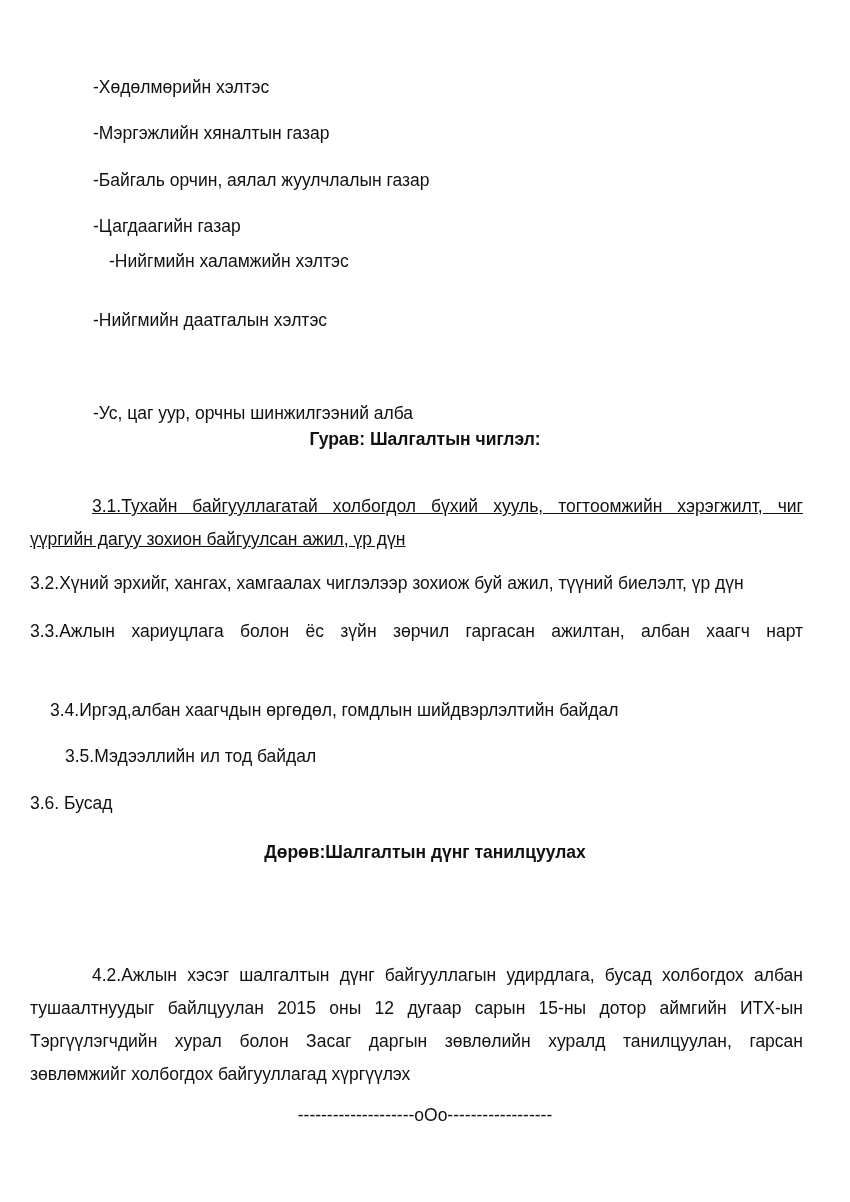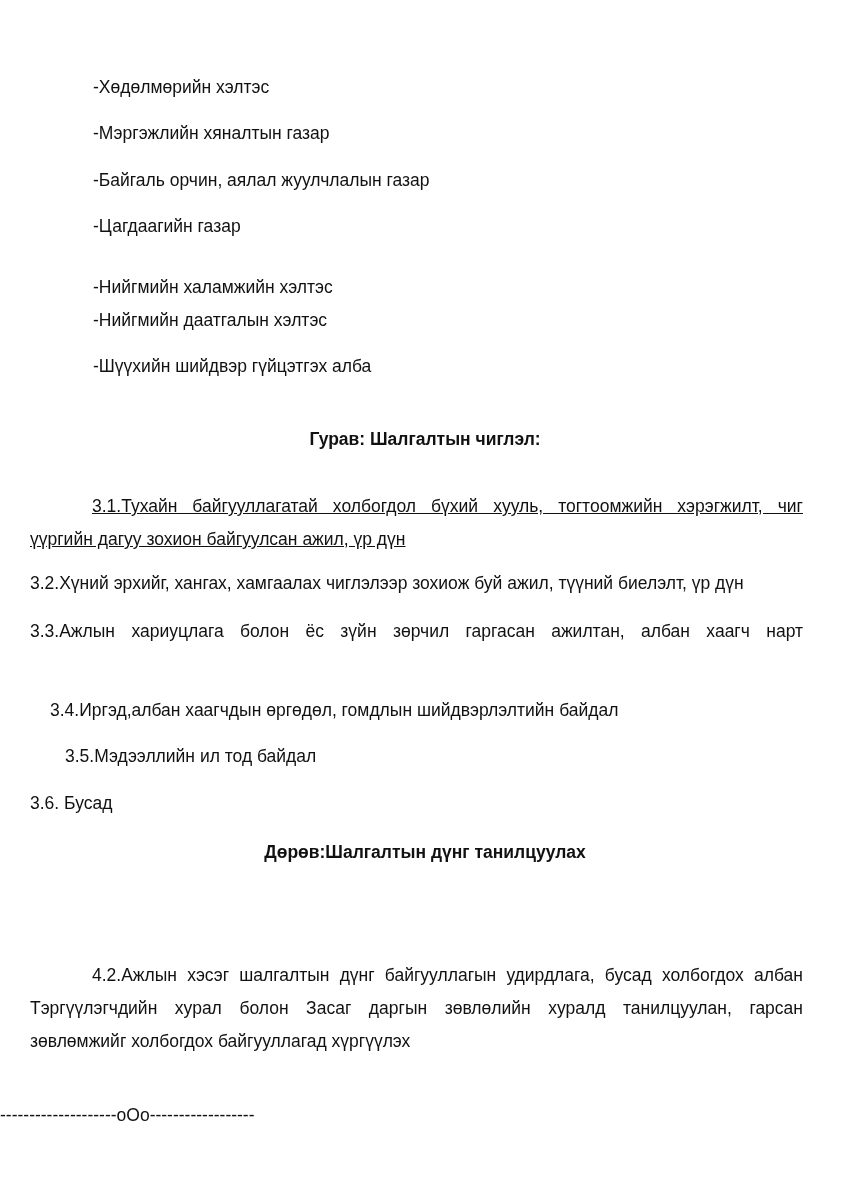--- a/index.html
+++ b/index.html
@@ -41,36 +41,36 @@
     .jline {
       display: block;
       white-space: nowrap;
       text-align: justify;
       text-align-last: justify;
       height: 22px;
     }
     .jline.last { text-align-last: left; }
     .indent { padding-left: 62px; }
     .sep {
-      left: 0; width: 850px; 
+      left: 0; width: 850px; text-align: center;
       letter-spacing: 0px;
     }
   </style>
 </head>
 <body>
 
 <div class="page">
 
   <div class="line item" style="top:76px;">-Хөдөлмөрийн хэлтэс</div>
   <div class="line item" style="top:169px;">-Байгаль орчин, аялал жуулчлалын газар</div>
   <div class="line item" style="top:122px;">-Мэргэжлийн хяналтын газар</div>
   <div class="line item" style="top:215px;">-Цагдаагийн газар</div>
-  <div class="line item" style="top:276px;">-Нийгмийн халамжийн хэлтэс</div>
+  <div class="line item" style="top:250px;margin-left:16px;">-Нийгмийн халамжийн хэлтэс</div>
   <div class="line item" style="top:309px;">-Нийгмийн даатгалын хэлтэс</div>
-  <div class="line item" style="top:355px;">-Шүүхийн шийдвэр гүйцэтгэх алба</div>
+  <div class="line item" style="top:402px;">-Ус, цаг уур, орчны шинжилгээний алба</div>
 
   <div class="line heading" style="top:428px;">Гурав: Шалгалтын  чиглэл:</div>
 
   <div class="justify-block" style="top:495px;text-decoration:underline;">
     <span class="jline indent">3.1.Тухайн  байгууллагатай холбогдол бүхий  хууль, тогтоомжийн  хэрэгжилт, чиг</span>
     <span class="jline last" style="margin-top:11px;">үүргийн   дагуу зохион байгуулсан ажил, үр дүн</span>
   </div>
 
   <div class="line" style="top:572px; left:30px;">3.2.Хүний эрхийг,  хангах,  хамгаалах чиглэлээр зохиож буй ажил, түүний биелэлт, үр дүн</div>
 
@@ -82,19 +82,20 @@
 
   <div class="line" style="top:745px; left:65px;">3.5.Мэдээллийн ил тод байдал</div>
 
   <div class="line" style="top:792px; left:30px;">3.6. Бусад</div>
 
   <div class="line heading" style="top:841px;">Дөрөв:Шалгалтын дүнг танилцуулах</div>
 
 
   <div class="justify-block" style="top:964px;">
     <span class="jline indent">4.2.Ажлын хэсэг шалгалтын дүнг байгууллагын удирдлага, бусад холбогдох албан</span>
+    <span class="jline" style="margin-top:11px;">тушаалтнуудыг  байлцуулан   2015  оны  12  дугаар  сарын  15-ны  дотор  аймгийн  ИТХ-ын</span>
     <span class="jline" style="margin-top:11px;">Тэргүүлэгчдийн  хурал  болон  Засаг  даргын  зөвлөлийн   хуралд  танилцуулан,  гарсан</span>
     <span class="jline last" style="margin-top:11px;">зөвлөмжийг холбогдох байгууллагад хүргүүлэх</span>
   </div>
 
   <div class="line sep" style="top:1104px;">--------------------oOo------------------</div>
 
 </div>
 
 </body></html>

